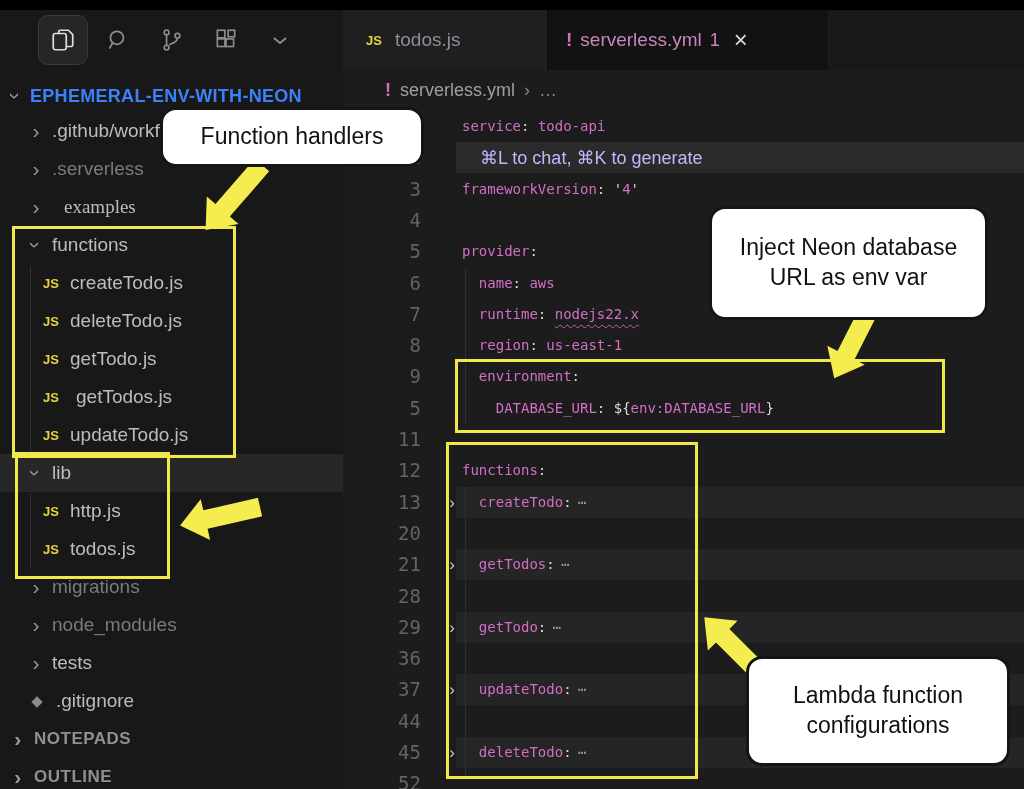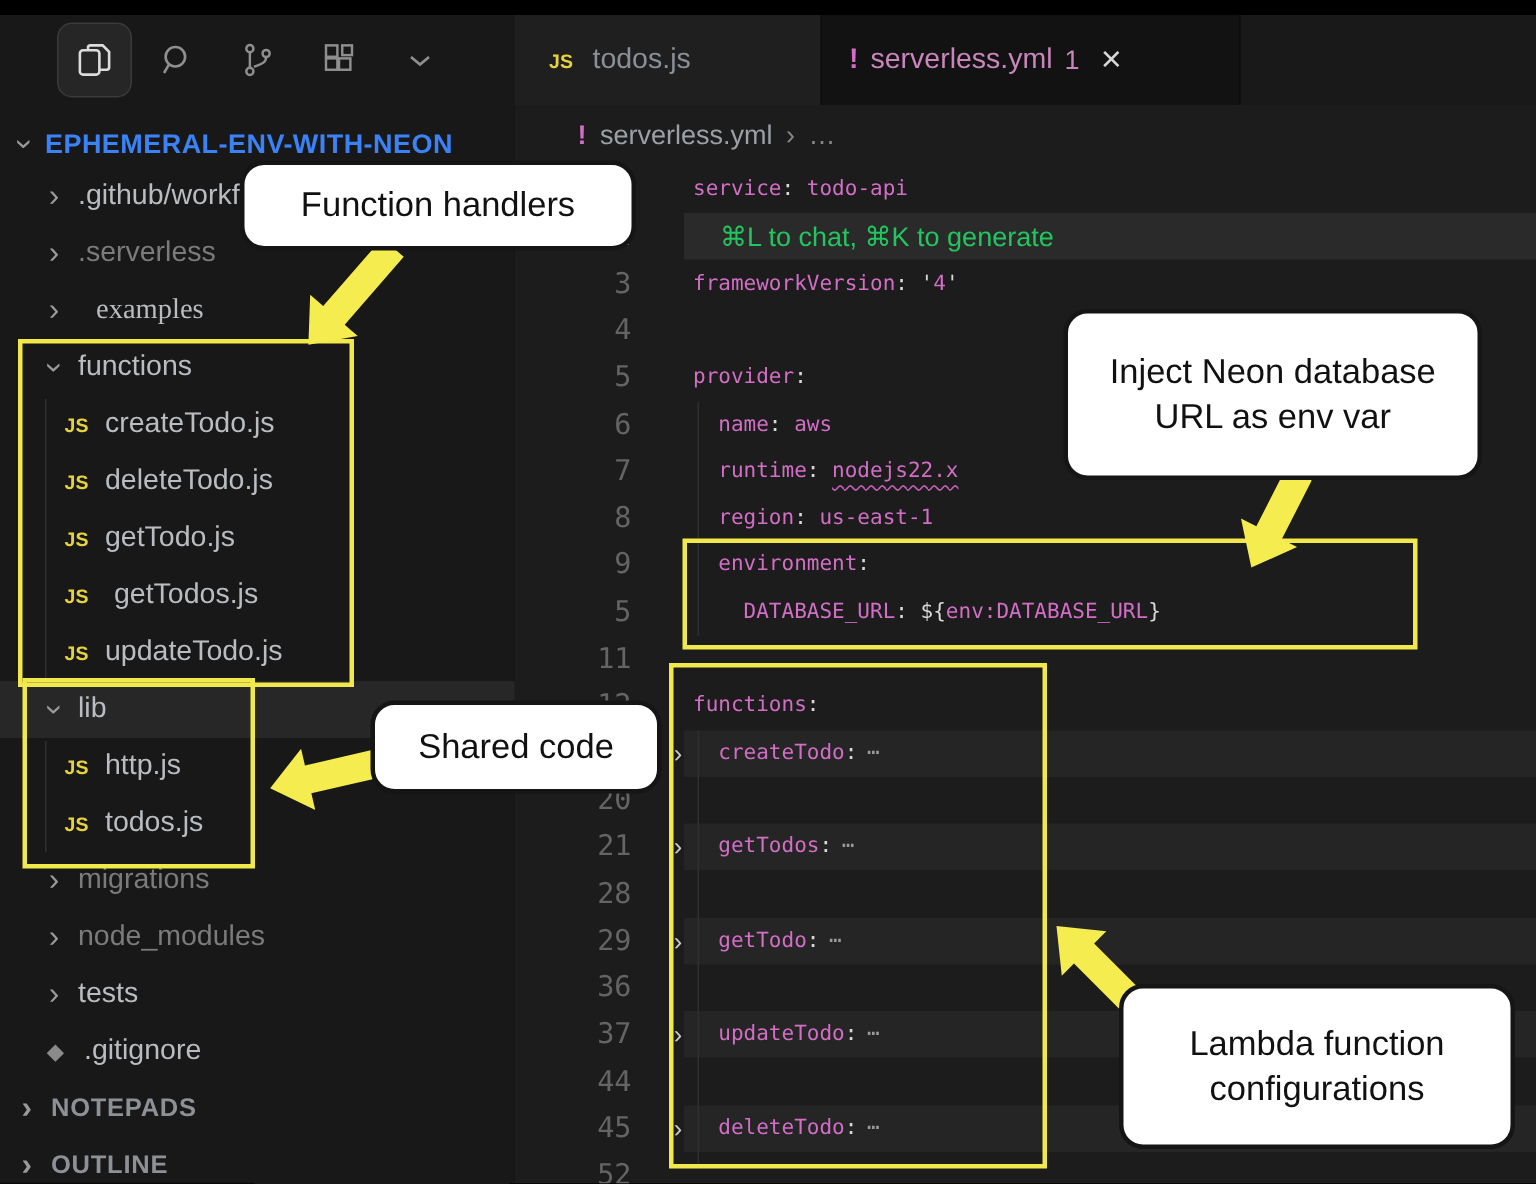--- a/index.html
+++ b/index.html
@@ -37,21 +37,21 @@
   .tab .count{font-size:18px;margin-left:8px;color:#c886ba;}
   .tab .close{margin-left:14px;color:#d8d8d8;font-size:24px;line-height:22px;}
   .crumbs{position:absolute;left:0;top:60px;width:100%;height:40px;display:flex;align-items:center;gap:9px;padding-left:42px;box-sizing:border-box;}
   .crumbs .warn{color:#d36ec6;font-weight:bold;font-size:18px;}
   .crumbs .file{color:#9ba0a6;font-size:18px;}
   .crumbs .sep,.crumbs .more{color:#84878b;font-size:18px;}
 
   .codearea{position:absolute;left:0;top:0;width:100%;height:100%;}
   .line{position:absolute;left:0;width:100%;height:32px;}
   .strip{position:absolute;left:113px;right:0;height:31px;background:#252525;}
-  .strip.hint{background:#2a2a2a;display:flex;align-items:center;padding-left:24px;color:#22c55e;font-size:18px;}
+  .strip.hint{background:#2a2a2a;display:flex;align-items:center;padding-left:24px;color:#c4b5fd;font-size:18px;}
   .gut{position:absolute;left:10px;width:68px;text-align:right;font-family:"DejaVu Sans Mono",monospace;font-size:19px;color:#646464;line-height:31px;}
   .foldchev{position:absolute;left:99px;width:20px;text-align:center;color:#c9c9c9;font-size:17px;line-height:31px;}
   .ltxt{position:absolute;left:119px;white-space:pre;font-family:"DejaVu Sans Mono",monospace;font-size:14px;line-height:31px;}
   .tk-k{color:#d36ec6;}
   .tk-p{color:#d9d9d9;}
   .tk-v{color:#d36ec6;}
   .tk-vs{color:#d36ec6;text-decoration:underline;text-decoration-style:wavy;text-decoration-color:#c45fb5;text-underline-offset:5px;text-decoration-thickness:1px;}
   .tk-e{color:#9a9a9a;letter-spacing:-2px;}
   .eguide{position:absolute;width:1px;background:#2f2f2f;left:122px;}
 
@@ -325,15 +325,14 @@
     <g transform="translate(260,507) rotate(167)">
       <polygon points="0,-9.5 56,-9.5 56,-21 82,0 56,21 56,9.5 0,9.5" fill="#f5ec4f"></polygon>
     </g>
     <g transform="translate(763,676) rotate(-135)">
       <polygon points="0,-9.5 57,-9.5 57,-21 83,0 57,21 57,9.5 0,9.5" fill="#f5ec4f"></polygon>
     </g>
   </svg>
 
   <div class="callout" style="left:160px;top:107px;width:264px;height:60px;">Function handlers</div>
   <div class="callout" style="left:709px;top:206px;width:279px;height:114px;">Inject Neon database URL as env var</div>
-  <div class="callout" style="left:247px;top:467px;width:194px;height:62px;">Shared code</div>
   <div class="callout" style="left:746px;top:656px;width:264px;height:110px;">Lambda function configurations</div>
 </div>
 
 </body></html>

